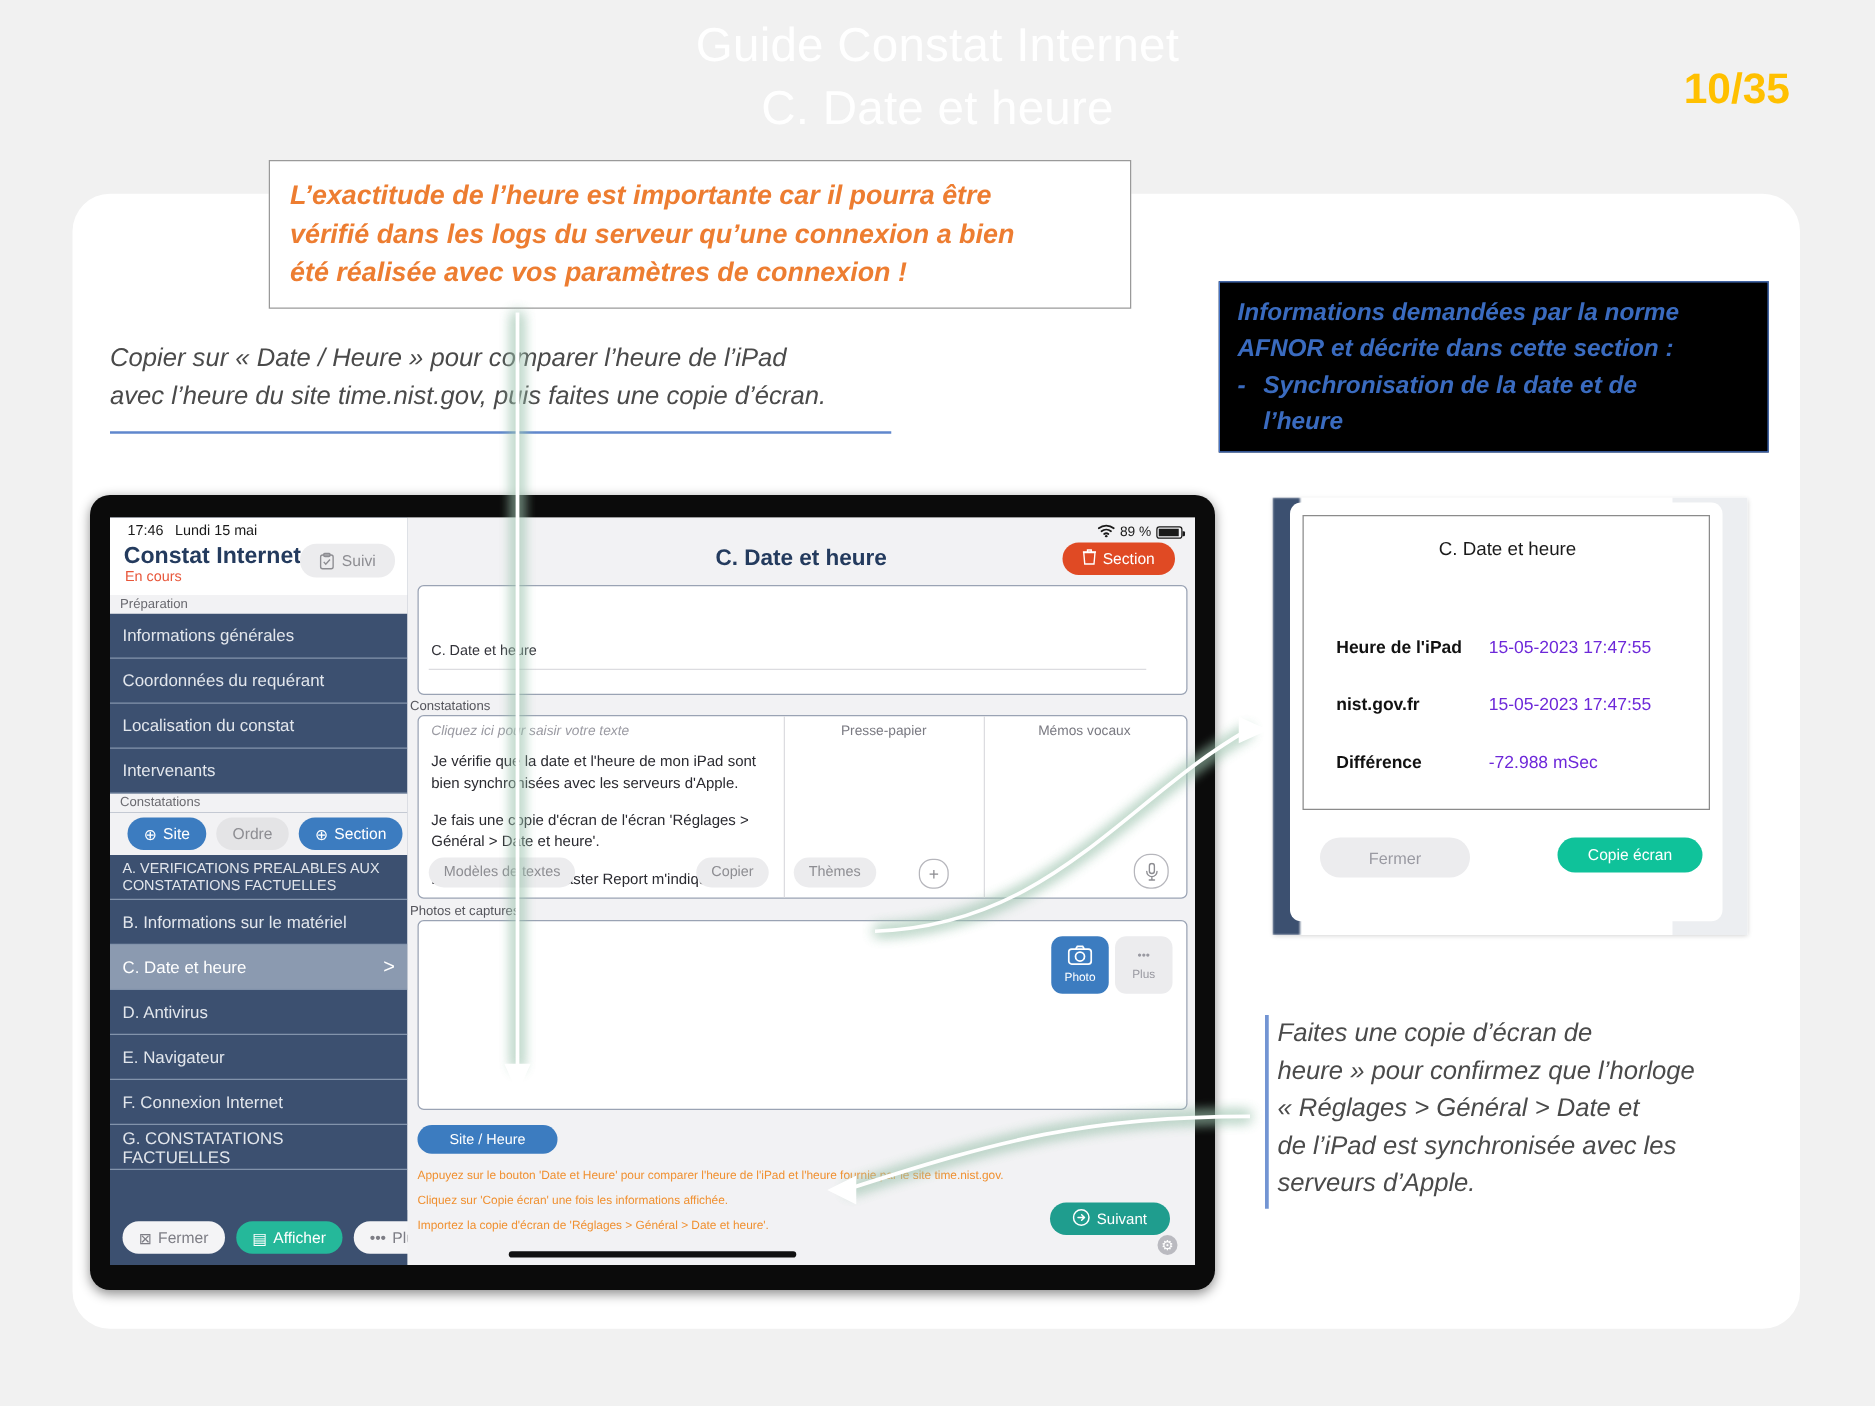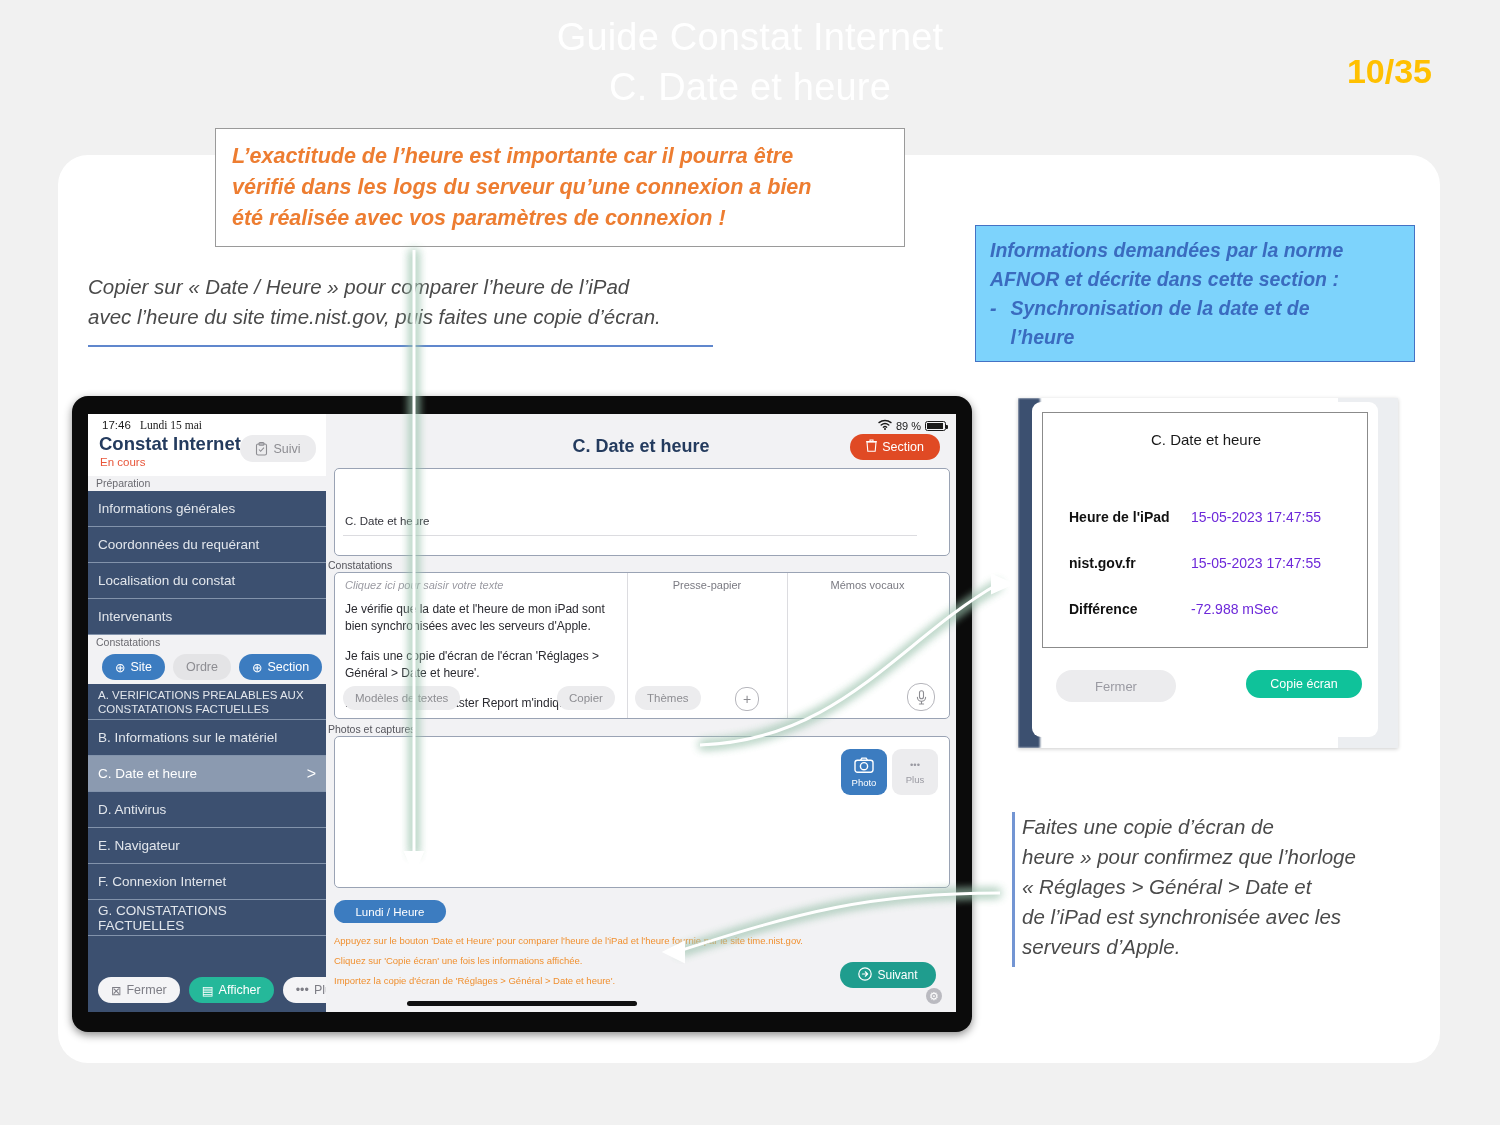--- a/index.html
+++ b/index.html
@@ -53,21 +53,21 @@
   }
   .instr-left p{margin:0;}
   .instr-underline{
     position:absolute;left:88px;top:345px;width:625px;height:2px;
     background:#4472c4;opacity:.85;
   }
 
   
   .blue-box{
     position:absolute;left:975px;top:225px;width:440px;height:137px;
-    background:#7dd3fc;border:1.5px solid #4472c4;box-sizing:border-box;
+    background:#000000;border:1.5px solid #4472c4;box-sizing:border-box;
     padding:10px 14px 0 14px;
   }
   .blue-box p{
     margin:0;color:#3a6bbf;font-style:italic;font-weight:bold;
     font-size:19.5px;line-height:29px;
   }
   .blue-box .bullet{display:flex;gap:14px;}
   .blue-box .bullet .dash{flex:0 0 auto;}
 
   
@@ -97,21 +97,21 @@
     position:absolute;left:0;top:0;width:238px;height:598px;
     background:#3c5070;
   }
   .ip-statusline{
     position:absolute;left:0;top:0;width:238px;height:62px;background:#ffffff;
   }
   .ip-time{
     position:absolute;left:14px;top:5px;font-size:11.5px;font-weight:normal;color:#1a1a1a;
   }
   .ip-date{
-    position:absolute;left:52px;top:5px;font-size:11.5px;color:#1a1a1a;font-family:Liberation Serif, serif;
+    position:absolute;left:52px;top:5px;font-size:11.5px;color:#1a1a1a;
   }
   .ip-apptitle{
     position:absolute;left:11px;top:19px;font-size:18.5px;font-weight:bold;color:#243b5e;
   }
   .ip-encours{
     position:absolute;left:12px;top:42px;font-size:11.5px;color:#e8563a;
   }
   .ip-suivi{
     position:absolute;right:10px;top:21px;width:76px;height:27px;
     background:#ececee;border-radius:13px;
@@ -485,21 +485,21 @@
               </svg>
         </span>
         <span>Photo</span>
       </div>
       <div class="plus-btn" style="left:557px;top:12px">
         <span>•••</span>
         <span>Plus</span>
       </div>
     </div>
 
-    <div class="dh-btn">Lundi / Heure</div>
+    <div class="dh-btn">Site / Heure</div>
 
     <div class="orange-hint" style="top:521px;width:600px">Appuyez sur le bouton 'Date et Heure' pour comparer l'heure de l'iPad et l'heure fournie par le site time.nist.gov.</div>
     <div class="orange-hint" style="top:541px;width:600px">Cliquez sur 'Copie écran' une fois les informations affichée.</div>
     <div class="orange-hint" style="top:561px;width:600px">Importez la copie d'écran de 'Réglages &gt; Général &gt; Date et heure'.</div>
 
     <div class="suivant-btn">
       <span>
         <svg width="14" height="14" viewBox="0 0 14 14">
               <circle cx="7" cy="7" r="6.2" fill="none" stroke="#fff" stroke-width="1.2"></circle>
               <path d="M4.4 7h5M7.3 4.8L9.6 7 7.3 9.2" fill="none" stroke="#fff" stroke-width="1.2" stroke-linecap="round" stroke-linejoin="round"></path>

